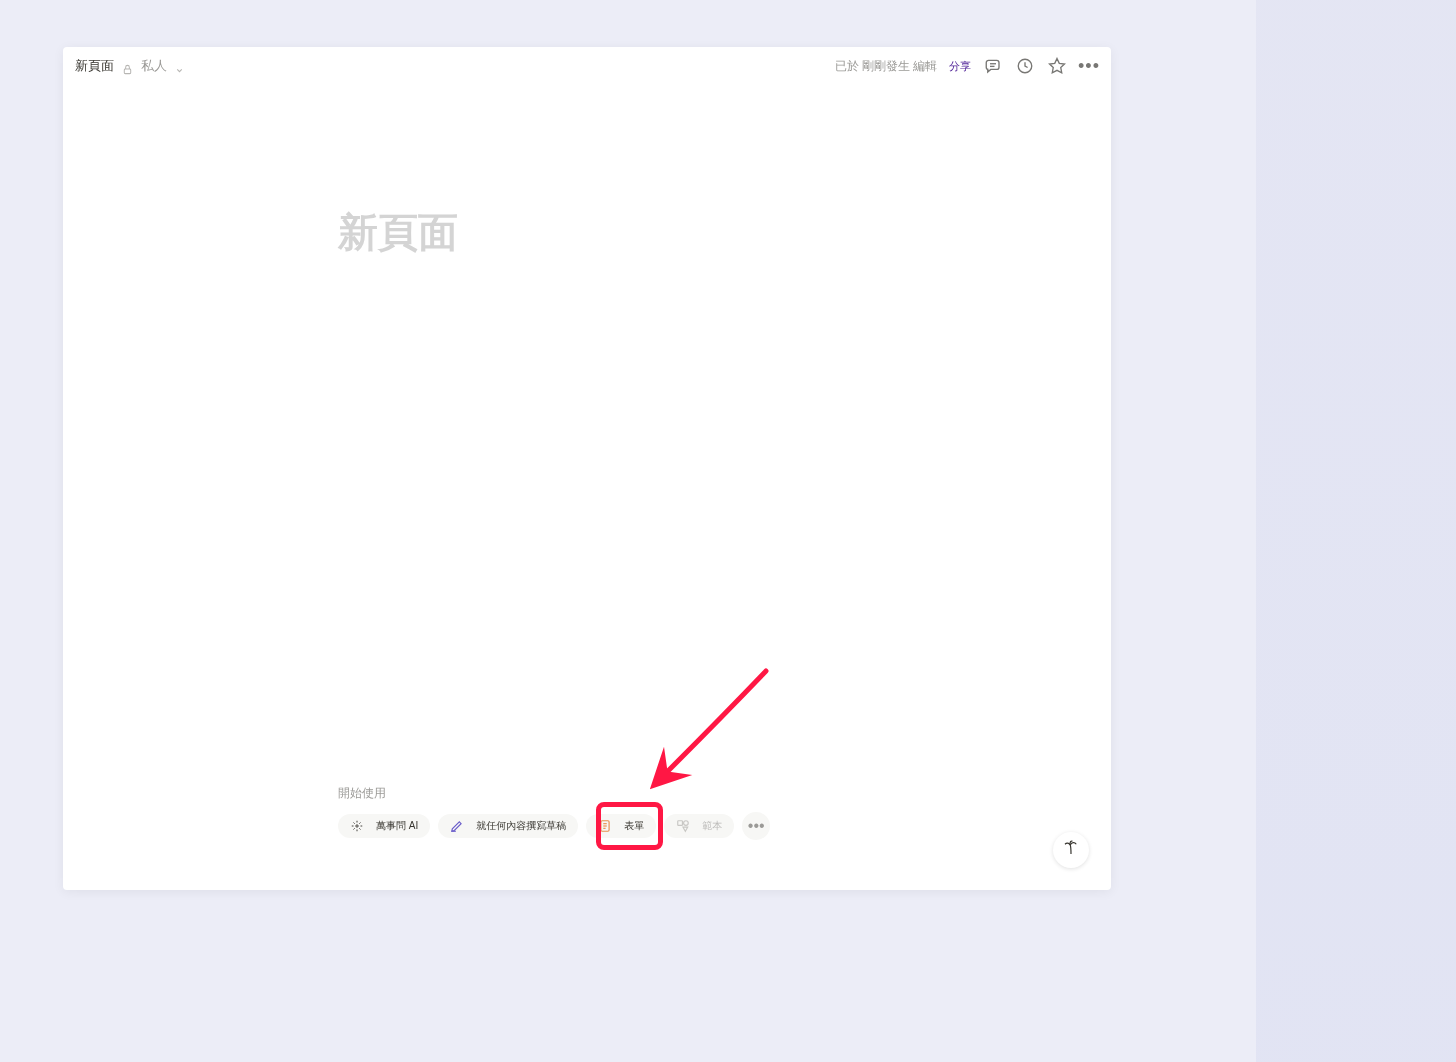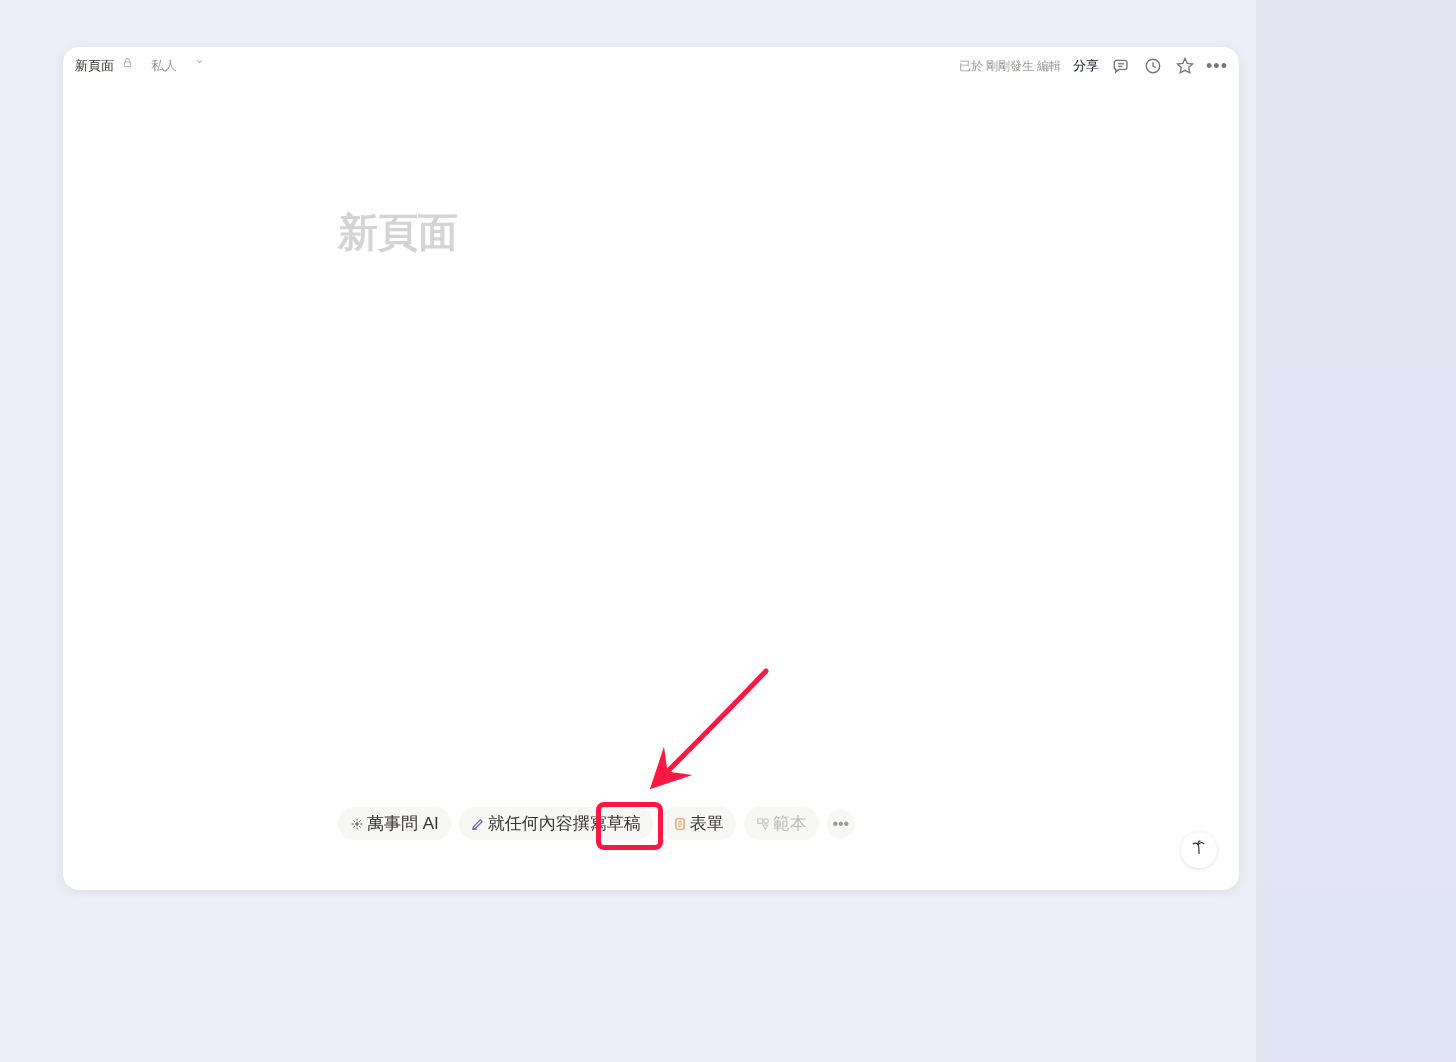--- a/index.html
+++ b/index.html
@@ -8,65 +8,65 @@
       background: #ecedf7;
       width: 1456px;
       height: 1062px;
       position: relative;
       overflow: hidden;
     }
     .window {
       position: absolute;
       left: 63px;
       top: 47px;
-      width: 1176px;
+      width: 1048px;
       height: 843px;
       background: #ffffff;
-      border-radius: 16px;
+      border-radius: 4px;
       box-shadow: 0 2px 12px rgba(0,0,0,0.06);
     }
     .topbar {
       display: flex;
       align-items: center;
       justify-content: space-between;
       height: 38px;
       padding: 0 12px;
     }
     .topbar-left {
       display: flex;
       align-items: center;
       gap: 8px;
     }
     .breadcrumb-title {
       font-size: 13px;
       color: #37352f;
     }
     .privacy {
       display: flex;
-      align-items: flex-start;
-      gap: 18px;
+      align-items: flex-end;
+      gap: 8px;
       font-size: 13px;
       color: #9b9a97;
       cursor: pointer;
     }
     .lock-icon svg { display: block; }
     .chevron-down-icon svg { display: block; }
     .topbar-right {
       display: flex;
       align-items: center;
       gap: 12px;
     }
     .edit-status {
       font-size: 12px;
       color: #9b9a97;
       font-family: Liberation Serif, serif;
     }
     .share-btn {
-      font-size: 13px;
-      color: #0f172a;
+      font-size: 11px;
+      color: #4c1d95;
       cursor: pointer;
       font-weight: 500;
     }
     .icon-btn {
       width: 20px;
       height: 20px;
       display: flex;
       align-items: center;
       justify-content: center;
       cursor: pointer;
@@ -102,25 +102,25 @@
       margin-bottom: 10px;
     }
     .action-row {
       display: flex;
       align-items: center;
       gap: 8px;
     }
     .action-chip {
       display: flex;
       align-items: center;
-      gap: 3px;
+      gap: 12px;
       padding: 5px 12px;
       border-radius: 16px;
       background: #f7f7f5;
-      font-size: 17px;
+      font-size: 10px;
       color: #37352f;
       cursor: pointer;
     }
     .action-chip.faded {
       color: #bdbcba;
       align-items: center;
     }
     .chip-icon {
       display: flex;
       align-items: center;
@@ -224,20 +224,21 @@
           </svg>
       </span>
       <span class="icon-btn more-dots">•••</span>
     </div>
   </div>
 
   <div class="content">
     <h1 class="page-title">新頁面</h1>
 
     <div class="get-started-section">
+      <div class="get-started-label">開始使用</div>
       <div class="action-row">
         <div class="action-chip">
           <span class="chip-icon">
             <svg width="14" height="14" viewBox="0 0 24 24" fill="none" stroke="#37352f" stroke-width="1.6">
                 <path d="M12 3v3M12 18v3M3 12h3M18 12h3M6 6l2 2M16 16l2 2M6 18l2-2M16 8l2-2"></path>
                 <circle cx="12" cy="12" r="2"></circle>
               </svg>
           </span>
           <span>萬事問 AI</span>
         </div>

